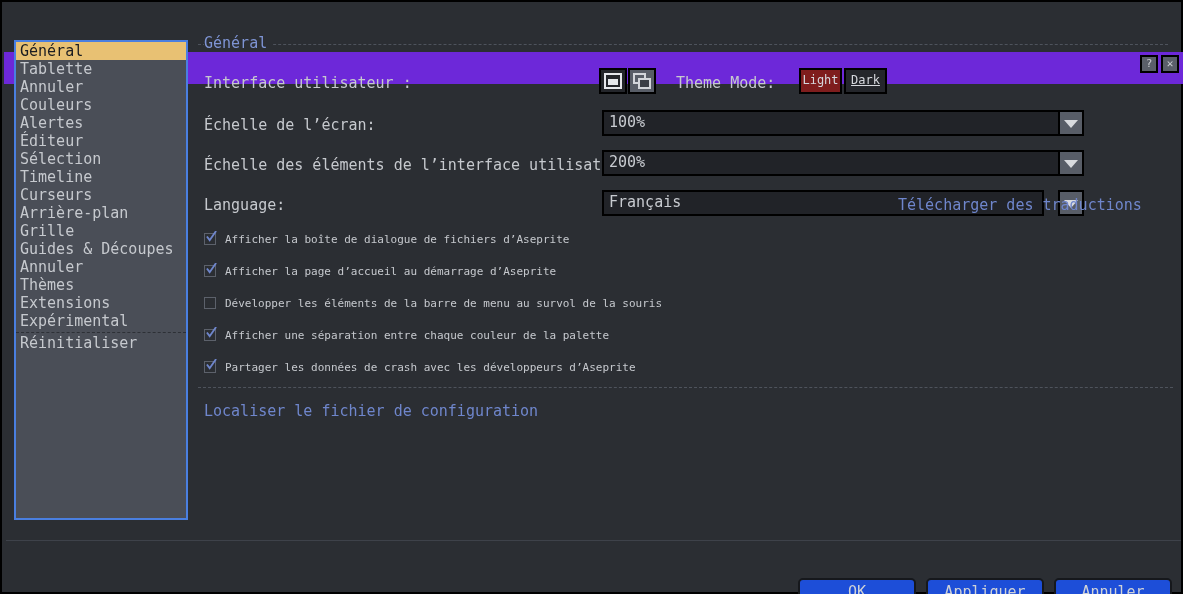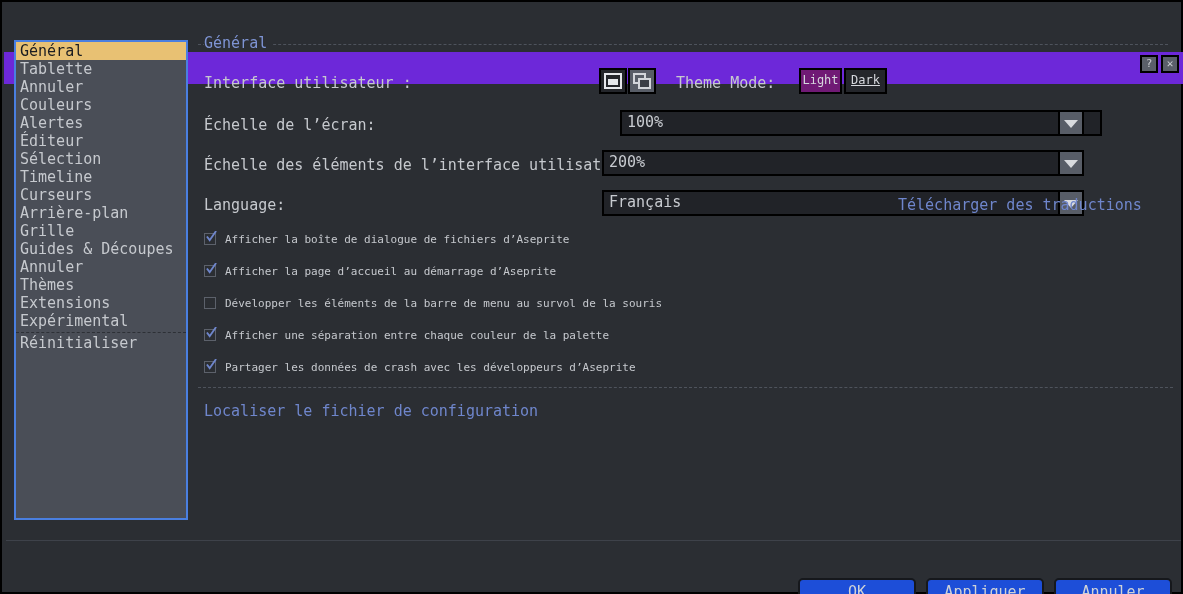--- a/index.html
+++ b/index.html
@@ -125,21 +125,21 @@
   }
   .icon-btn.active { background: #24262b; }
   .icon-btn svg { display: block; margin: 3px auto 0 auto; }
 
   
   .mode-btn {
     position: absolute;
     height: 26px;
     border: 2px solid #000000;
     box-sizing: border-box;
-    background: #701a75;
+    background: #7f1d1d;
     color: #d6d8dd;
     font-size: 12px;
     line-height: 21px;
     text-align: center;
   }
   .mode-btn.active { background: #24262b; text-decoration: underline; }
 
   
   .combo {
     position: absolute;
@@ -332,37 +332,37 @@
       </svg>
     </div>
 
     <div class="row-label" style="left:478px; top:40px;">Theme Mode:</div>
 
     <div class="mode-btn" style="left:601px; top:34px; width:43px;">Light</div>
     <div class="mode-btn active" style="left:646px; top:34px; width:43px;">Dark</div>
 
     <div class="row-label" style="left:6px; top:82px;">Échelle de l’écran:</div>
     <div class="combo" style="left:404px; top:76px; width:482px;">
-      <div class="field" style="width:482px;margin-left:18px;">100%</div>
+      <div class="field" style="width:482px;">100%</div>
       <div class="arrow-btn" style="left:456px;">
         <div class="tri"></div>
       </div>
     </div>
 
     <div class="row-label" style="left:6px; top:122px;">Échelle des éléments de l’interface utilisateur:</div>
     <div class="combo" style="left:404px; top:116px; width:482px;">
       <div class="field" style="width:462px;">200%</div>
       <div class="arrow-btn" style="left:456px;">
         <div class="tri"></div>
       </div>
     </div>
 
     <div class="row-label" style="left:6px; top:162px;">Language:</div>
     <div class="combo" style="left:404px; top:156px; width:482px;">
-      <div class="field" style="width:482px;">Français</div>
+      <div class="field" style="width:442px;">Français</div>
       <div class="arrow-btn" style="left:456px;">
         <div class="tri"></div>
       </div>
     </div>
     <div class="link" style="left:700px; top:162px;">Télécharger des traductions</div>
 
     <div class="check-row" style="left:6px; top:196px;">
       <div class="check-box">
         <svg class="mark" viewBox="0 0 12 12">
           <path d="M1 6 L4 10 L11 0" fill="none" stroke="#6f86cc" stroke-width="2"></path>

